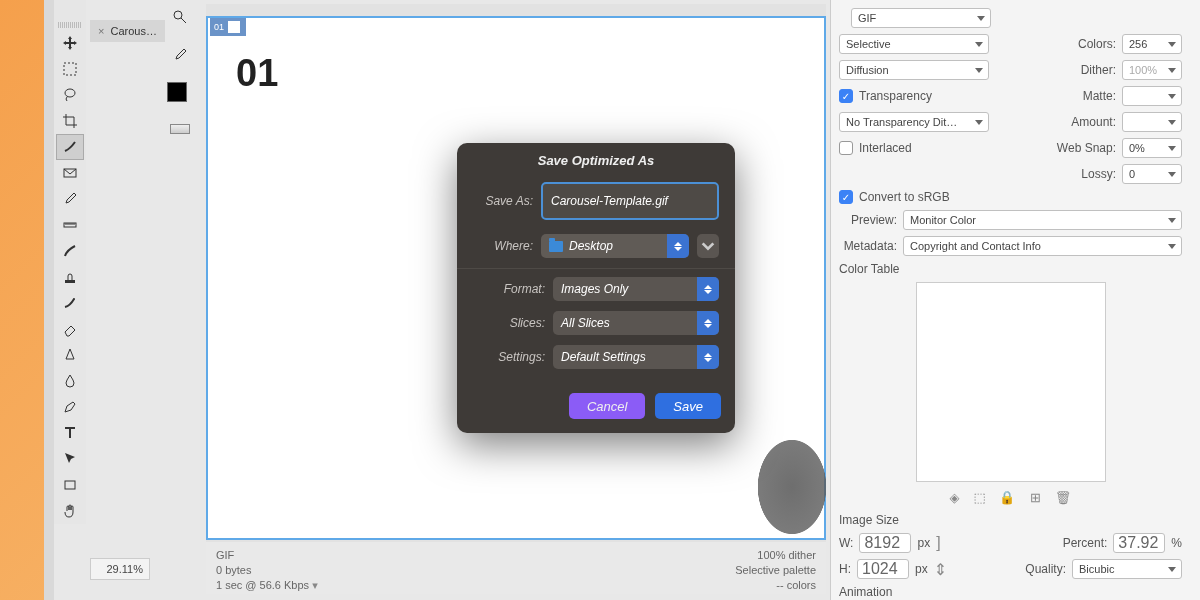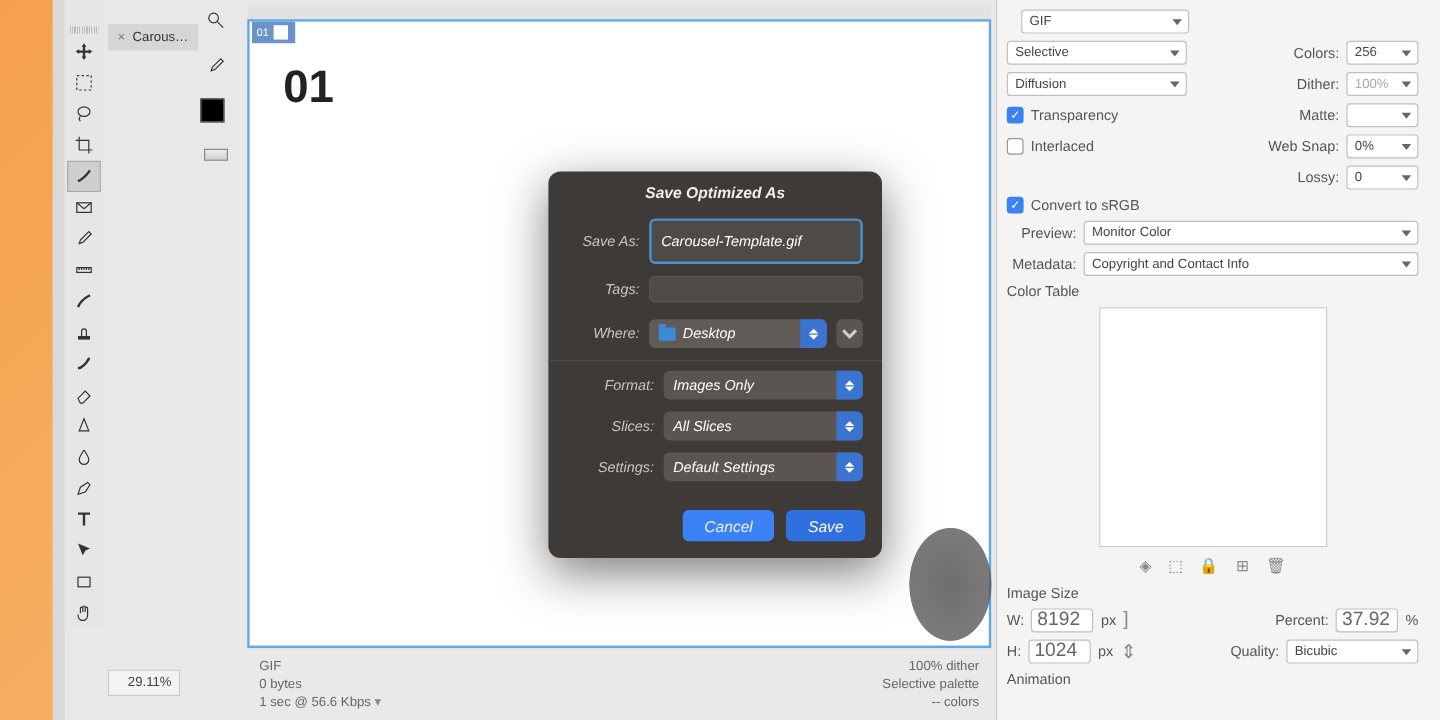--- a/index.html
+++ b/index.html
@@ -72,21 +72,21 @@
 .dlgSelect .arrow { position:absolute; right:0; top:0; width:22px; height:24px; background:#3b73d1; border-radius: 0 5px 5px 0; display:flex; flex-direction:column; align-items:center; justify-content:center; gap:1px; }
 .dlgSelect .arrow::before, .dlgSelect .arrow::after { content:""; border-left:4px solid transparent; border-right:4px solid transparent; }
 .dlgSelect .arrow::before { border-bottom:4px solid #fff; }
 .dlgSelect .arrow::after { border-top:4px solid #fff; }
 .dlgSelect .folder { width:14px; height:11px; background:#3b8ad8; margin-right:6px; border-radius:1px; position:relative; }
 .dlgSelect .folder::before { content:""; position:absolute; left:0; top:-3px; width:6px; height:3px; background:#3b8ad8; border-radius:1px 1px 0 0; }
 .expBtn { width:22px; height:24px; background:#5a5551; border-radius:5px; display:flex; align-items:center; justify-content:center; color:#ccc; }
 .dlgDivider { height:1px; background:#4e4a46; margin: 8px -16px; }
 .dlgBtns { display:flex; justify-content:flex-end; gap:10px; padding: 4px 14px 14px; }
 .btn { height: 26px; padding: 0 18px; border-radius: 5px; display:flex; align-items:center; justify-content:center; font-size:13px; cursor:pointer; }
-.btn.cancel { background:#3b82f6; color:#eee; }
+.btn.cancel { background:#8b5cf6; color:#eee; }
 .btn.save { background:#2f6fe0; color:#fff; }
 
 svg { width: 16px; height: 16px; }
 </style>
 </head>
 <body>
 
 <div class="app">
   <div class="left-strip"></div>
 </div>
@@ -268,20 +268,29 @@
         <div class="rp-select small" style="color:#aaa">100%</div>
       </div>
   </div>
   <div class="colRow">
     <div class="left">
         <span class="cb on">✓</span>
         <span class="rp-label" style="text-align:left">Transparency</span>
       </div>
     <div class="right">
         <span class="rp-label">Matte:</span>
+        <div class="rp-select small"></div>
+      </div>
+  </div>
+  <div class="colRow">
+    <div class="left" style="width:150px">
+        <div class="rp-select" style="width:140px">No Transparency Dit…</div>
+      </div>
+    <div class="right">
+        <span class="rp-label">Amount:</span>
         <div class="rp-select small"></div>
       </div>
   </div>
   <div class="colRow">
     <div class="left">
         <span class="cb"></span>
         <span class="rp-label" style="text-align:left">Interlaced</span>
       </div>
     <div class="right">
         <span class="rp-label">Web Snap:</span>
@@ -349,24 +358,20 @@
 
 </div>
 
 <div class="dialog">
   <div class="dlgTitle">Save Optimized As</div>
   <div class="dlgBody">
     <div class="dlgRow">
       <div class="lab">Save As:</div>
       <div class="dlgInput">Carousel-Template.gif</div>
     </div>
-    <div class="dlgRow">
-      <div class="lab">Tags:</div>
-      <div class="dlgInputPlain"></div>
-    </div>
     <div class="dlgRow" style="margin-top:14px">
       <div class="lab">Where:</div>
       <div class="dlgSelect where">
         <span class="folder"></span>
         <span>Desktop</span>
         <span class="arrow"></span>
       </div>
       <div class="expBtn">
           <svg viewBox="0 0 12 12" width="10" height="10">
             <path d="M2 4l4 4 4-4" fill="none" stroke="#ccc" stroke-width="2"></path>

